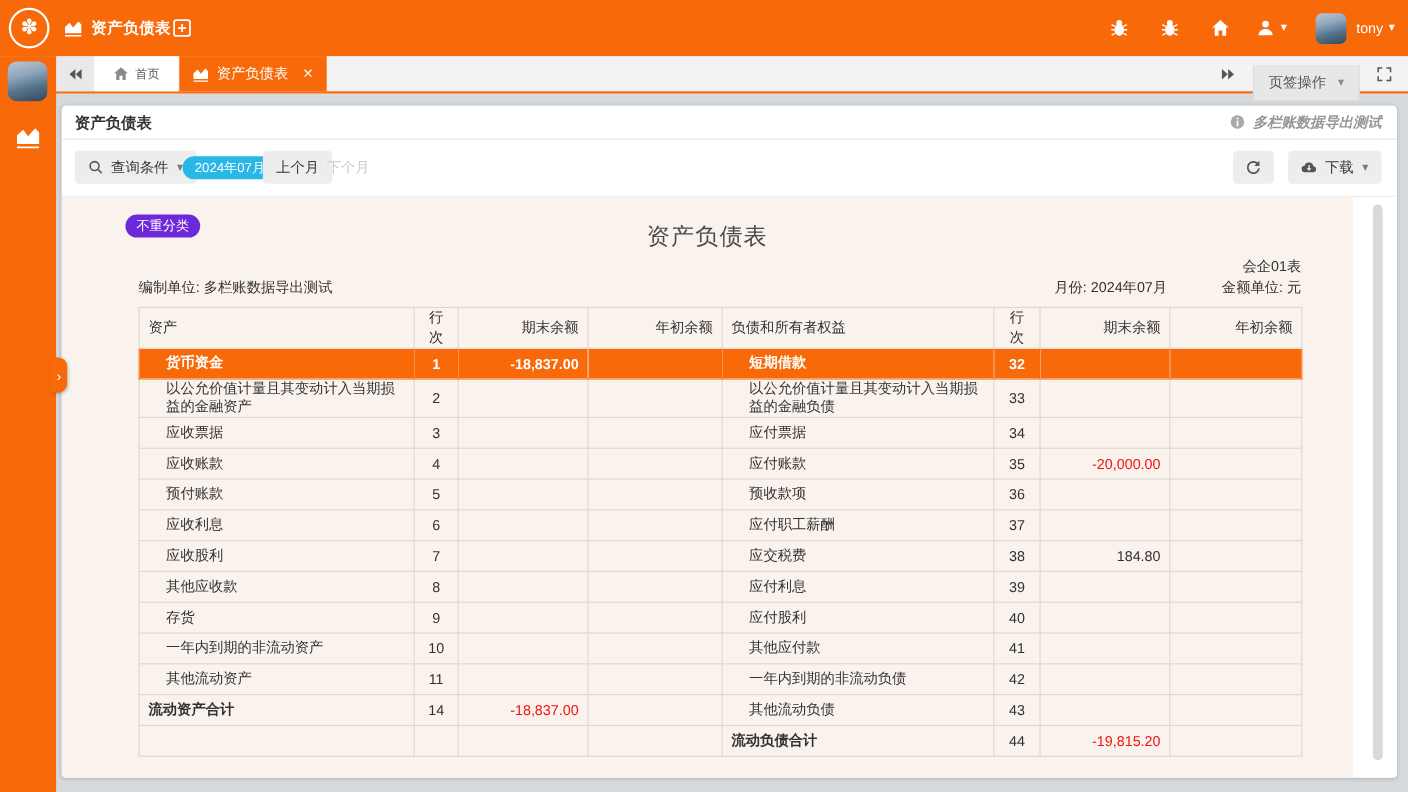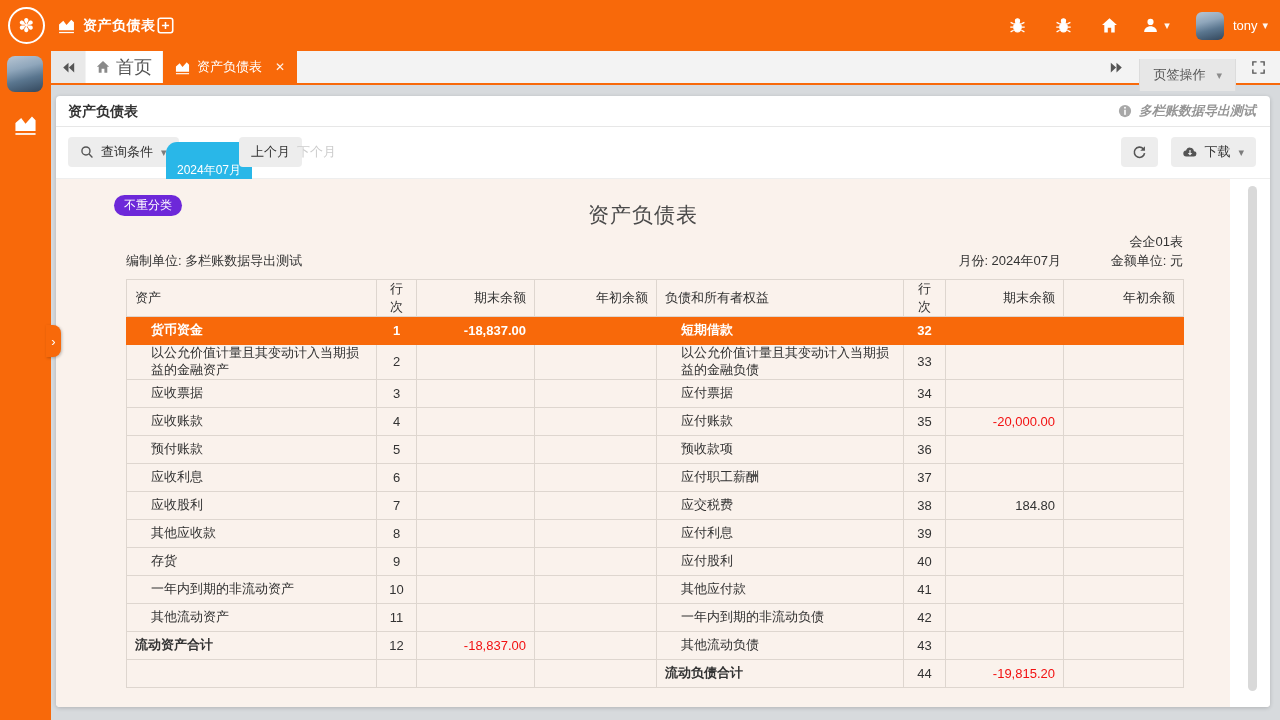--- a/index.html
+++ b/index.html
@@ -36,21 +36,21 @@
           border-radius:0 8px 8px 0;display:flex;align-items:center;justify-content:center;
           color:#fff;font-size:13px;box-shadow:1px 1px 3px rgba(0,0,0,.25);cursor:pointer;z-index:25;}
 
   
   #tabbar{position:absolute;left:51px;top:51px;width:1229px;height:32px;background:#f3f3f3;
           border-bottom:2px solid #f8690a;z-index:10;}
   .tab-collapse{position:absolute;left:0;top:0;width:34px;height:32px;background:#e9e9e9;
           display:flex;align-items:center;justify-content:center;color:#555;cursor:pointer;}
   .tab-collapse svg,.tab-expandr svg{width:13px;height:13px;}
   .tab-home{position:absolute;left:35px;top:0;height:32px;width:76px;background:#fff;display:flex;
-          align-items:center;justify-content:center;gap:6px;color:#555;font-size:18px;cursor:pointer;}
+          align-items:center;justify-content:center;gap:6px;color:#555;font-size:11px;cursor:pointer;}
   .tab-home .hi{width:14px;height:14px;color:#8a8a8a;}
   .tab-active{position:absolute;left:112px;top:0;height:32px;padding:0 12px;background:#f8690a;color:#fff;
           display:flex;align-items:center;gap:7px;font-size:13px;cursor:pointer;}
   .tab-active .ti{width:15px;height:15px;}
   .tab-close{font-size:12px;margin-left:6px;opacity:.92;cursor:pointer;}
   .tab-right{position:absolute;right:6px;top:0;height:32px;display:flex;align-items:center;}
   .tab-expandr{width:30px;height:32px;display:flex;align-items:center;justify-content:center;color:#555;cursor:pointer;}
   .tab-actions{height:32px;padding:0 13px;background:#e7e7e7;border-left:1px solid #dcdcdc;border-right:1px solid #dcdcdc;
           display:flex;align-items:center;gap:6px;font-size:13px;color:#555;margin:16px 6px 0 8px;cursor:pointer;}
   .tab-actions .caret{color:#888;}
@@ -68,21 +68,21 @@
           font-size:13px;color:#969696;}
 
   
   .toolbar{position:relative;height:51px;border-bottom:1px solid #eee;}
   .btn{display:flex;align-items:center;gap:7px;background:#ededed;border-radius:4px;height:30px;
        padding:0 12px;font-size:13px;color:#333;box-sizing:border-box;cursor:pointer;}
   .btn svg{width:14px;height:14px;color:#555;}
   .btn .caret{color:#777;margin-left:1px;}
   .query-btn{position:absolute;left:12px;top:10px;}
   .period-badge{position:absolute;left:110px;top:15px;height:21px;border-radius:11px;background:#29b7e8;
-       color:#fff;font-size:12px;padding:16px 11px;display:flex;align-items:flex-end;}
+       color:#fff;font-size:12px;padding:0 11px;display:flex;align-items:center;}
   .prev-btn{position:absolute;left:183px;top:10px;}
   .next-label{position:absolute;left:241px;top:10px;height:30px;line-height:30px;font-size:13px;color:#ccc;cursor:default;}
   .refresh-btn{position:absolute;right:112px;top:10px;width:37px;justify-content:center;padding:0;}
   .refresh-btn svg{width:15px;height:15px;}
   .download-btn{position:absolute;right:14px;top:10px;}
 
   
   .report{position:absolute;left:0;right:0;top:83px;bottom:0;background:#faf2ec;overflow:hidden;}
   .gutter{position:absolute;right:0;top:0;bottom:0;width:40px;background:#fff;}
   .vthumb{position:absolute;right:13px;top:7px;width:9px;height:505px;background:#d9d9d9;border-radius:5px;cursor:pointer;}
@@ -400,21 +400,21 @@
               <td class="c-line">11</td>
               <td class="c-amt"></td>
               <td class="c-amt"></td>
               <td class="c-name s-item">一年内到期的非流动负债</td>
               <td class="c-line">42</td>
               <td class="c-amt"></td>
               <td class="c-amt"></td>
             </tr>
             <tr>
               <td class="c-name s-total">流动资产合计</td>
-              <td class="c-line">12</td>
+              <td class="c-line">14</td>
               <td class="c-amt neg">-18,837.00</td>
               <td class="c-amt"></td>
               <td class="c-name s-item">其他流动负债</td>
               <td class="c-line">43</td>
               <td class="c-amt"></td>
               <td class="c-amt"></td>
             </tr>
             <tr>
               <td class="c-name s-empty"></td>
               <td class="c-line"></td>

